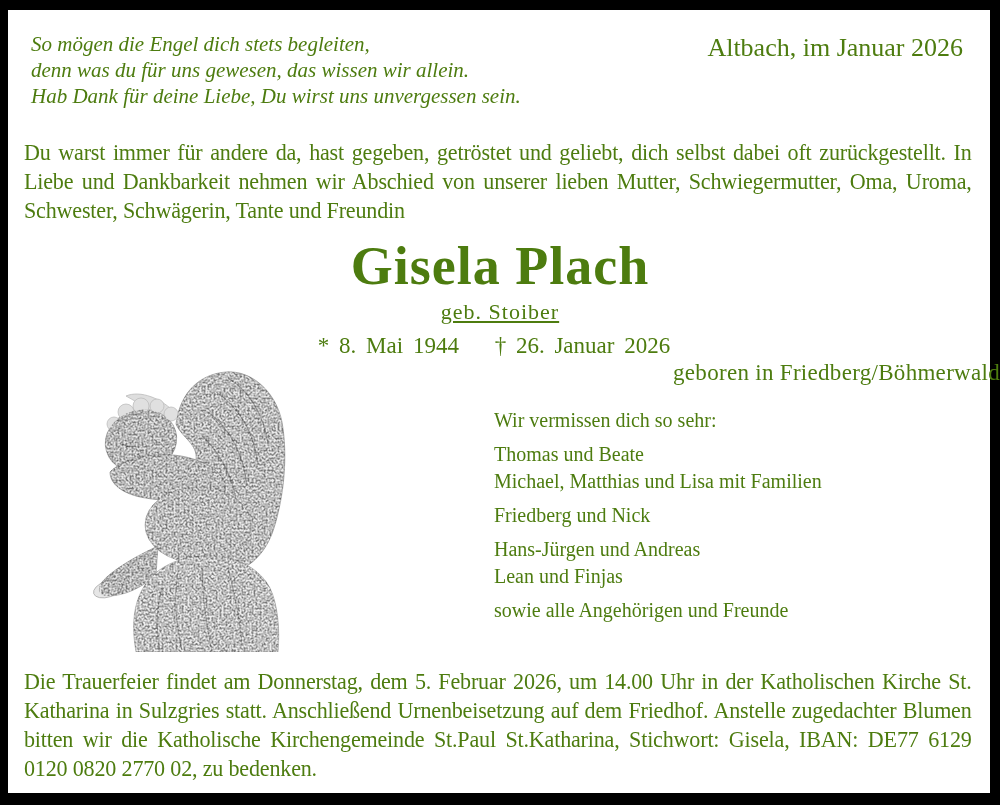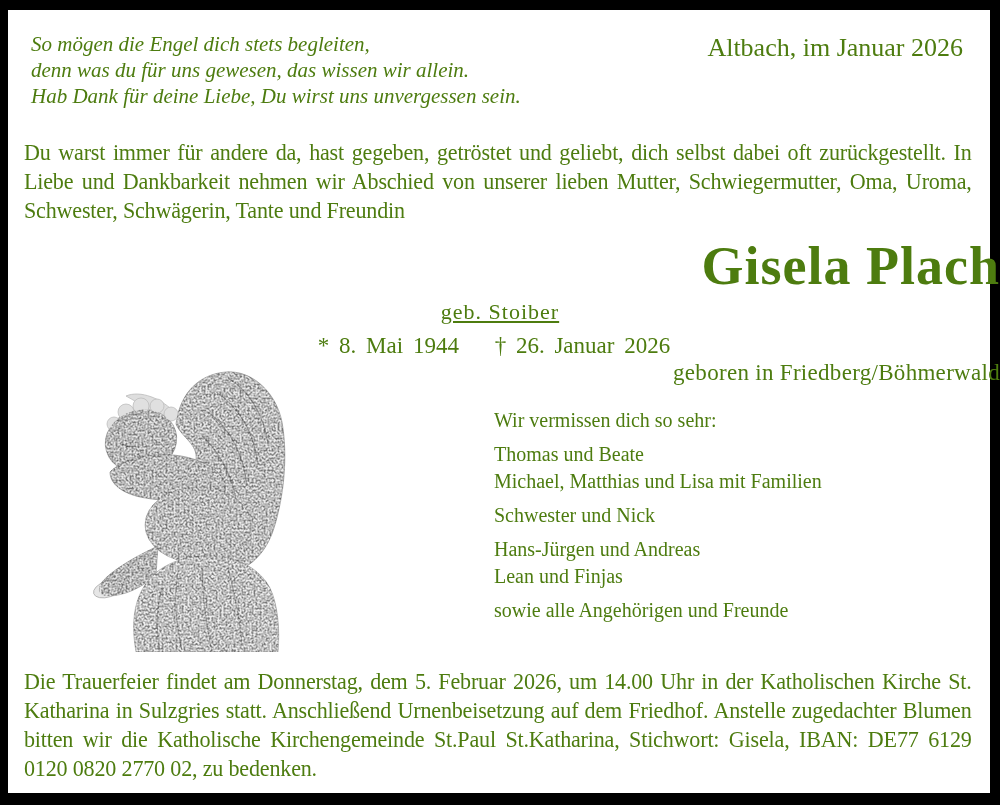--- a/index.html
+++ b/index.html
@@ -41,21 +41,21 @@
     font-size:24px;line-height:29px;
     letter-spacing:-0.2px;
     text-align:justify;
   }
   .para.intro{top:138px;}
   .para.funeral{top:667px;}
 
   
   .deceased-name{
     left:0;top:237px;width:1000px;
-    text-align:right;
+    text-align:center;
     font-size:54px;font-weight:bold;
     letter-spacing:1px;
     line-height:58px;
   }
   .maiden{
     left:0;top:299px;width:1000px;
     text-align:center;
     font-size:22px;letter-spacing:1px;text-decoration:underline;
   }
   .dates{
@@ -170,21 +170,21 @@
     <rect x="0" y="0" width="244" height="290" clip-path="url(#statue-clip)" filter="url(#grain)" opacity="0.5"></rect>
   </svg>
 
   <div class="abs mourners">
     <div class="heading">Wir vermissen dich so sehr:</div>
     <div class="group">
       <div class="line">Thomas und Beate</div>
       <div class="line">Michael, Matthias und Lisa mit Familien</div>
     </div>
     <div class="group">
-      <div class="line">Schwester und Nick</div>
+      <div class="line">Friedberg und Nick</div>
     </div>
     <div class="group">
       <div class="line">Hans-Jürgen und Andreas</div>
       <div class="line">Lean und Finjas</div>
     </div>
     <div class="group">
       <div class="line">sowie alle Angehörigen und Freunde</div>
     </div>
   </div>
 

